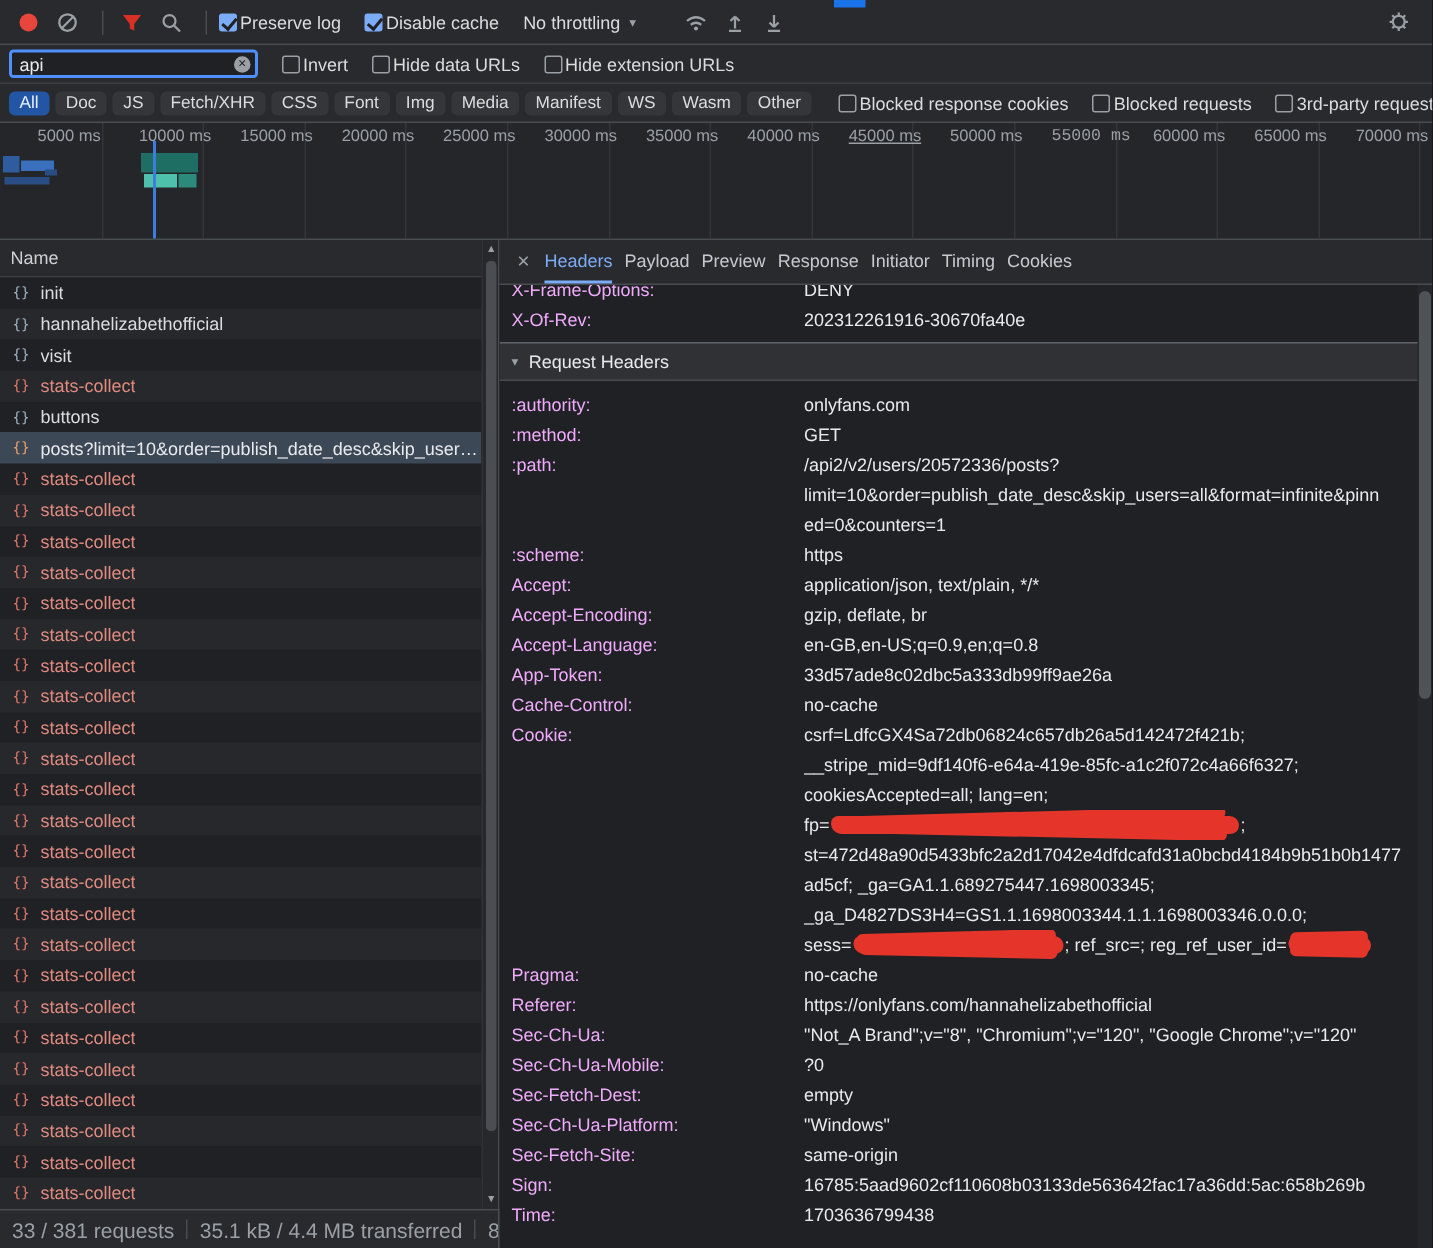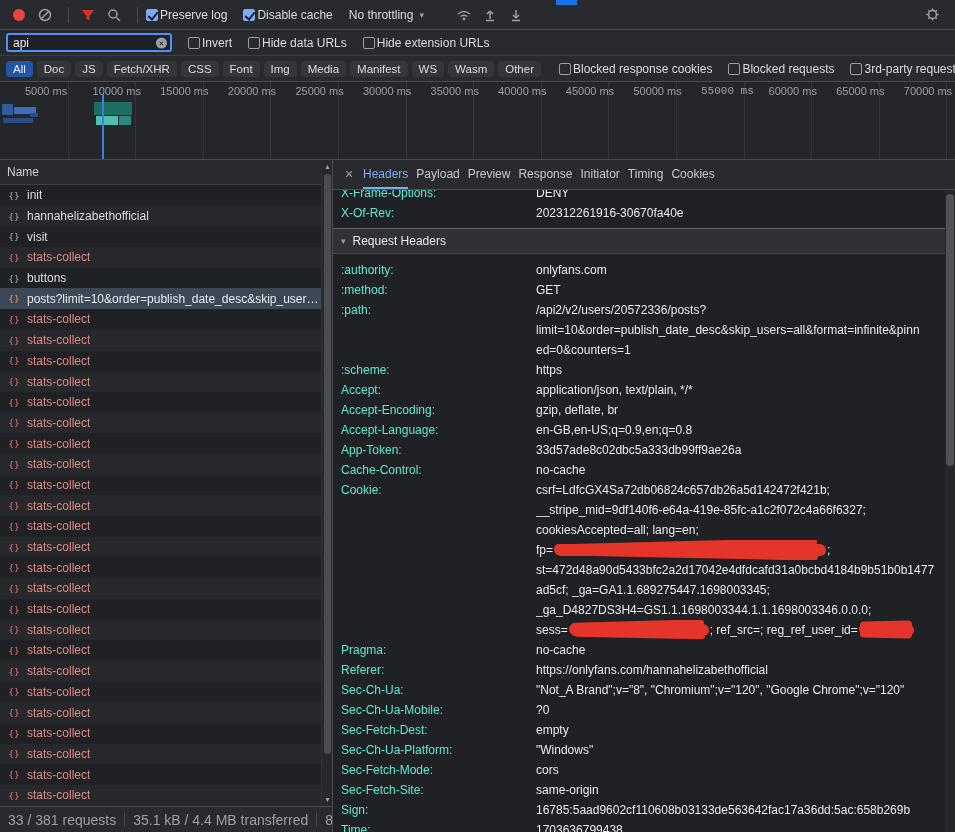--- a/index.html
+++ b/index.html
@@ -85,21 +85,21 @@
   .dclose{align-self:center;width:20px;text-align:center;color:var(--dim);font-size:11px;cursor:pointer;flex:none}
   .dtabwrap{display:flex;align-items:stretch}
   .dtab{display:flex;align-items:center;margin:0 4px;color:#c6cacf;border-bottom:2px solid transparent;cursor:pointer;white-space:nowrap}
   .dtab-active{color:var(--accent-blue,#7cacf8);border-bottom-color:var(--accent-blue,#7cacf8)}
 
   
   .dcontent{position:absolute;left:333px;top:190px;width:622px;height:642px;background:var(--bg);overflow:hidden}
   .partial-row{height:13px;overflow:hidden}
   .partial-row .hrow{margin-top:-7px}
   .hrow{display:flex;align-items:flex-start;padding-left:8px}
-  .hname{width:195px;flex:none;color:#5eead4;line-height:20px;white-space:nowrap;overflow:hidden}
+  .hname{width:195px;flex:none;color:#f0abfc;line-height:20px;white-space:nowrap;overflow:hidden}
   .hvalue{flex:1;min-width:0;padding-right:12px}
   .hval-line{height:20px;line-height:20px;white-space:nowrap;overflow:hidden}
   .hsection{margin-top:5px;height:26px;background:#2f3135;border-top:1px solid #5f6368;border-bottom:1px solid #47494d;
     display:flex;align-items:center;gap:7px;padding-left:8px;cursor:pointer}
   .scaret{font-size:9px;color:var(--dim)}
   .hlist{padding-top:6px}
 
   .redact{display:inline-block;height:12px;min-width:20px;background:var(--redaction-red,#e5352b);
     border-radius:6px 8px 7px 9px;vertical-align:-2px;position:relative;margin:0 1px}
   .redact::before{content:"";position:absolute;left:2%;top:-3px;width:95%;height:8px;background:var(--redaction-red,#e5352b);
@@ -250,21 +250,21 @@
       <div class="tick" style="left: 227.8px;">20000 ms</div>
       <div class="grid-line" style="left: 338px;"></div>
       <div class="tick" style="left: 295.4px;">25000 ms</div>
       <div class="grid-line" style="left: 405.6px;"></div>
       <div class="tick" style="left: 363px;">30000 ms</div>
       <div class="grid-line" style="left: 473.2px;"></div>
       <div class="tick" style="left: 430.6px;">35000 ms</div>
       <div class="grid-line" style="left: 540.8px;"></div>
       <div class="tick" style="left: 498.2px;">40000 ms</div>
       <div class="grid-line" style="left: 608.4px;"></div>
-      <div class="tick" style="left: 565.8px;">45000 ms</div>
+      <div class="tick" style="left: 565.8px; text-decoration: underline;">45000 ms</div>
       <div class="grid-line" style="left: 676px;"></div>
       <div class="tick" style="left: 633.4px;">50000 ms</div>
       <div class="grid-line" style="left: 743.6px;"></div>
       <div class="tick" style="left: 701px; font-family: Liberation Mono, monospace;">55000 ms</div>
       <div class="grid-line" style="left: 811.2px;"></div>
       <div class="tick" style="left: 768.6px;">60000 ms</div>
       <div class="grid-line" style="left: 878.8px;"></div>
       <div class="tick" style="left: 836.2px;">65000 ms</div>
       <div class="grid-line" style="left: 946.4px;"></div>
       <div class="tick" style="left: 903.8px;">70000 ms</div>
@@ -542,26 +542,20 @@
             <div class="hval-line"><span>empty</span></div>
           </div>
         </div>
         <div class="hrow">
           <div class="hname">Sec-Ch-Ua-Platform:</div>
           <div class="hvalue">
             <div class="hval-line"><span>"Windows"</span></div>
           </div>
         </div>
         <div class="hrow">
-          <div class="hname">Sec-Fetch-Mode:</div>
-          <div class="hvalue">
-            <div class="hval-line"><span>cors</span></div>
-          </div>
-        </div>
-        <div class="hrow">
           <div class="hname">Sec-Fetch-Site:</div>
           <div class="hvalue">
             <div class="hval-line"><span>same-origin</span></div>
           </div>
         </div>
         <div class="hrow">
           <div class="hname">Sign:</div>
           <div class="hvalue">
             <div class="hval-line"><span>16785:5aad9602cf110608b03133de563642fac17a36dd:5ac:658b269b</span></div>
           </div>

